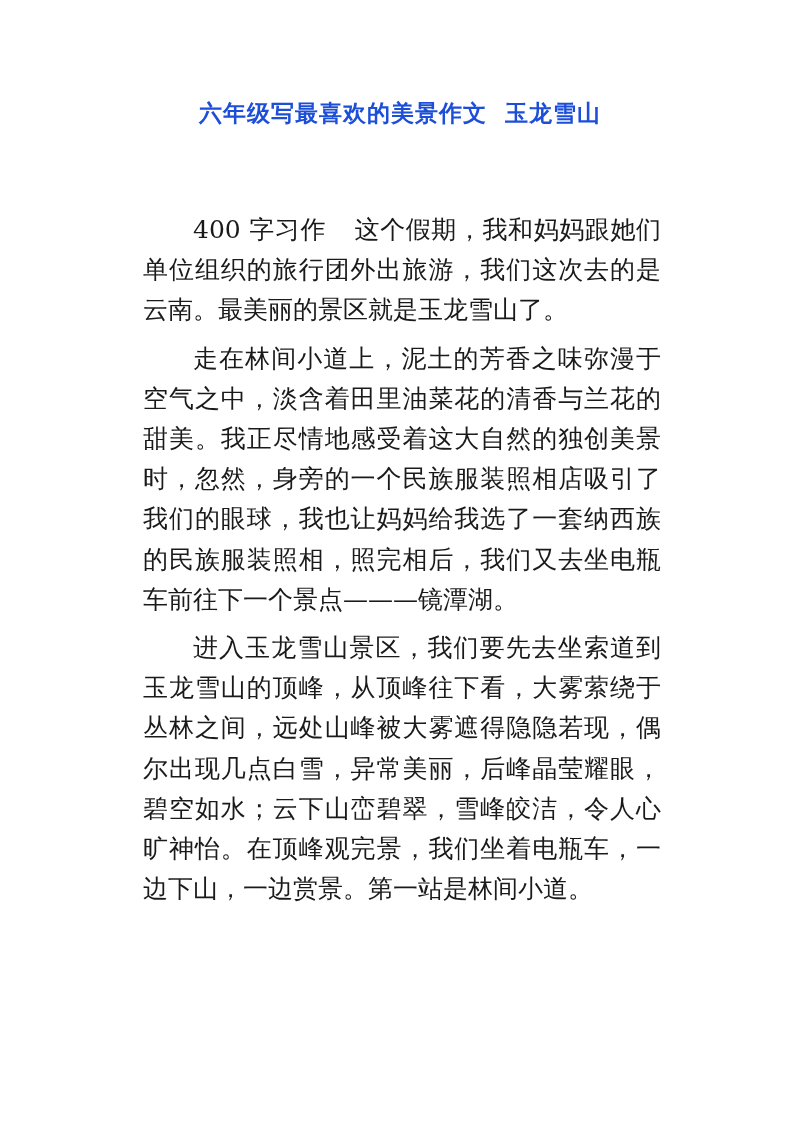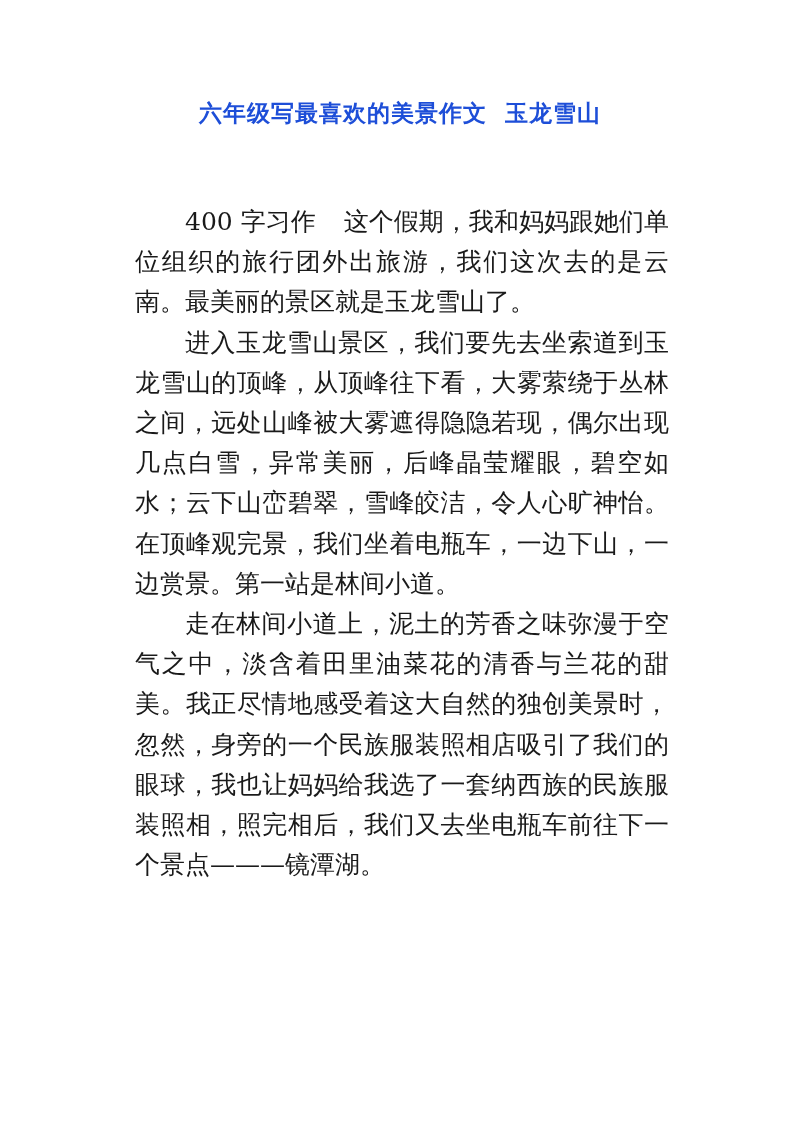--- a/index.html
+++ b/index.html
@@ -8,27 +8,27 @@
   .title {
     position: absolute; left: 0; top: 98px; width: 800px; text-align: center;
     font-family: "DejaVu Sans", sans-serif; font-weight: bold; font-size: 23px;
     color: #1d4ed8; letter-spacing: 1px; white-space: pre;
   }
   .body {
     position: absolute; left: 135px; top: 202px; width: 534px;
     font-family: "DejaVu Serif", serif; font-size: 25px; line-height: 40.2px;
     color: #1a1a1a; text-align: justify; text-justify: inter-character;
   }
-  .para { margin: 0; text-indent: 50px; }
+  .para { margin: 8px; text-indent: 50px; }
   .gap { display: inline-block; width: 28px; }
 </style>
 </head>
 <body>
 
 <div class="page">
   <div class="title">六年级写最喜欢的美景作文  玉龙雪山</div>
 
   <div class="body">
     <p class="para"><span>400 字习作</span><span class="gap"></span><span>这个假期，我和妈妈跟她们单位组织的旅行团外出旅游，我们这次去的是云南。最美丽的景区就是玉龙雪山了。</span></p>
+    <p class="para">走在林间小道上，泥土的芳香之味弥漫于空气之中，淡含着田里油菜花的清香与兰花的甜美。我正尽情地感受着这大自然的独创美景时，忽然，身旁的一个民族服装照相店吸引了我们的眼球，我也让妈妈给我选了一套纳西族的民族服装照相，照完相后，我们又去坐电瓶车前往下一个景点———镜潭湖。</p>
     <p class="para">进入玉龙雪山景区，我们要先去坐索道到玉龙雪山的顶峰，从顶峰往下看，大雾萦绕于丛林之间，远处山峰被大雾遮得隐隐若现，偶尔出现几点白雪，异常美丽，后峰晶莹耀眼，碧空如水；云下山峦碧翠，雪峰皎洁，令人心旷神怡。在顶峰观完景，我们坐着电瓶车，一边下山，一边赏景。第一站是林间小道。</p>
-    <p class="para">走在林间小道上，泥土的芳香之味弥漫于空气之中，淡含着田里油菜花的清香与兰花的甜美。我正尽情地感受着这大自然的独创美景时，忽然，身旁的一个民族服装照相店吸引了我们的眼球，我也让妈妈给我选了一套纳西族的民族服装照相，照完相后，我们又去坐电瓶车前往下一个景点———镜潭湖。</p>
   </div>
 </div>
 
 </body></html>

